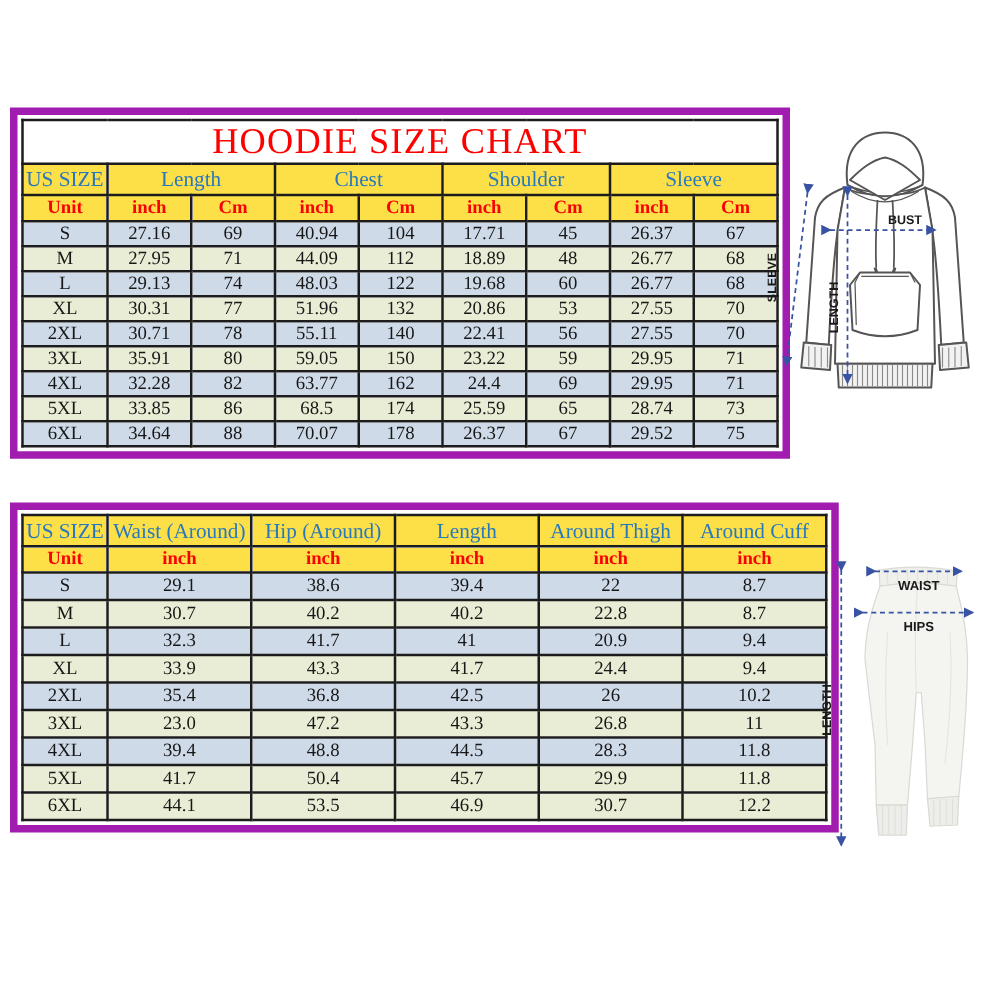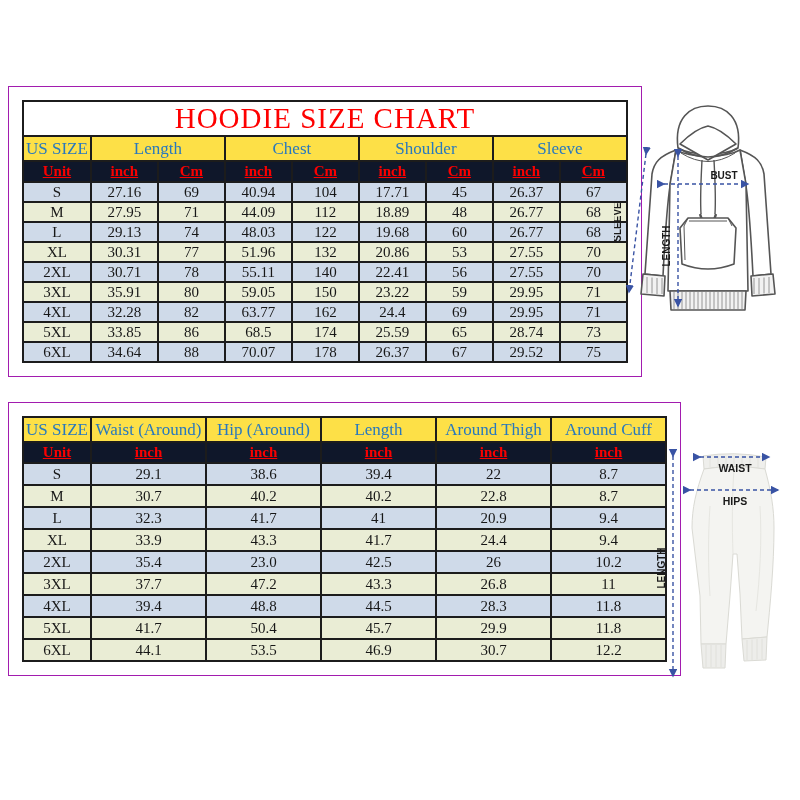--- a/index.html
+++ b/index.html
@@ -1,26 +1,26 @@
 <!DOCTYPE html>
 <html><head>
 <meta charset="utf-8">
 <style>
   html,body{margin:0;padding:0;background:#ffffff;}
   #page{position:relative;width:800px;height:800px;background:#ffffff;overflow:hidden;
         font-family:"Liberation Serif",serif;}
-  .size-block{position:absolute;background:#ffffff;border:1px solid #a21caf;padding:13px;}
+  .size-block{position:absolute;background:#ffffff;border:6px solid #a21caf;padding:3px;}
   .size-block table{border-collapse:collapse;table-layout:fixed;}
   .size-block td,.size-block th{border:2px solid #1c1c1c;text-align:center;vertical-align:middle;
         padding:0 2px;overflow:hidden;white-space:nowrap;}
   .title-cell{color:#fe0000;background:#ffffff;font-size:29px;height:30px;font-weight:normal;
         letter-spacing:1px;}
   .pants-title{font-size:30px;height:32px;}
   .group-th{color:#2878be;font-size:17px;font-weight:normal;height:23px;background:#fde047;}
-  .unit-row td{color:#fb0000;font-size:15px;font-weight:bold;height:19px;background:#0f172a;text-decoration:underline;}
+  .unit-row td{color:#fb0000;font-size:15px;font-weight:bold;height:19px;background:#fde047;}
   tbody.data-rows td{font-size:15px;color:#171717;height:18px;}
   .pants-table tbody.data-rows td{height:20px;}
   .tone-blue td{background:#cfdae9;}
   .tone-cream td{background:#eaedd5;}
   .illus{position:absolute;}
   .illus text{font-family:"Liberation Sans",sans-serif;font-weight:bold;fill:#1a1a1a;}
 </style>
 </head>
 <body>
 
@@ -264,28 +264,28 @@
             <td>XL</td>
             <td>33.9</td>
             <td>43.3</td>
             <td>41.7</td>
             <td>24.4</td>
             <td>9.4</td>
           </tr>
           <tr class="tone-blue">
             <td>2XL</td>
             <td>35.4</td>
-            <td>23.0</td>
+            <td>36.8</td>
             <td>42.5</td>
             <td>26</td>
             <td>10.2</td>
           </tr>
           <tr class="tone-cream">
             <td>3XL</td>
-            <td>37.7</td>
+            <td>23.0</td>
             <td>47.2</td>
             <td>43.3</td>
             <td>26.8</td>
             <td>11</td>
           </tr>
           <tr class="tone-blue">
             <td>4XL</td>
             <td>39.4</td>
             <td>48.8</td>
             <td>44.5</td>

